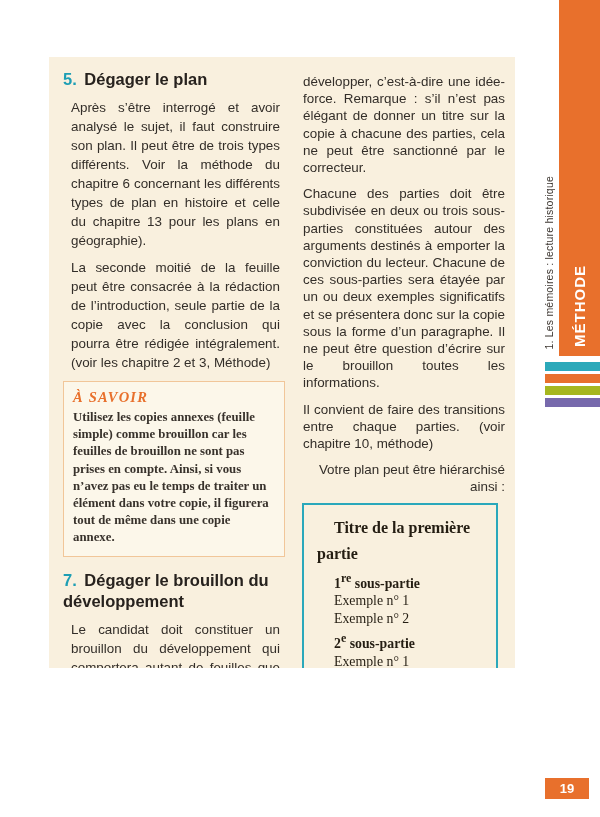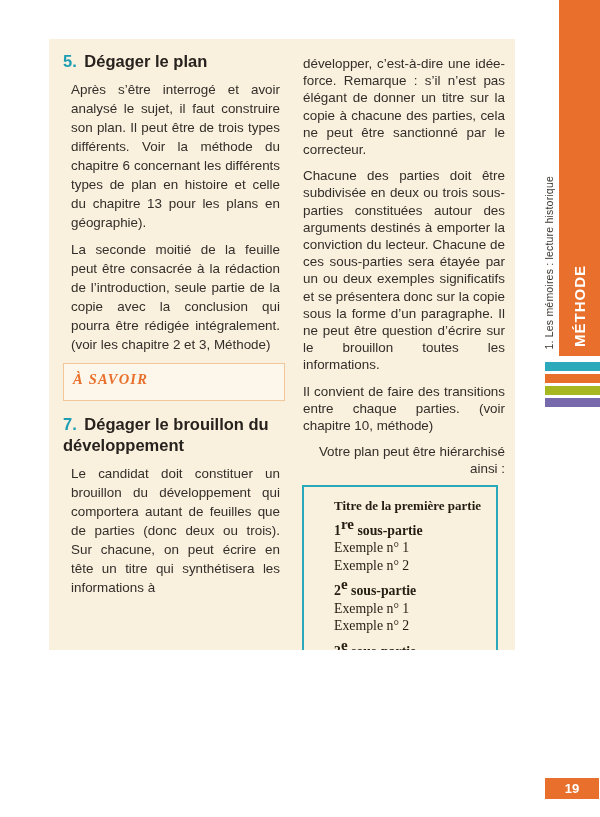--- a/index.html
+++ b/index.html
@@ -1,21 +1,21 @@
 <!DOCTYPE html>
 <html lang="fr"><head>
 <meta charset="utf-8">
 <style>
   * { margin:0; padding:0; box-sizing:border-box; }
   html,body { width:600px; height:817px; background:#ffffff; overflow:hidden;
               font-family:"Liberation Sans", sans-serif; }
   .page { position:relative; width:600px; height:817px; background:#ffffff; }
 
   
-  .content { position:absolute; left:49px; top:39px; width:466px; height:611px;
+  .content { position:absolute; left:49px; top:57px; width:466px; height:611px;
              background:#f9f0de; padding:11px 0 0 14px; display:flex; gap:7px; overflow:hidden; }
   .col-left  { width:225px; flex:0 0 auto; }
   .col-right { width:218px; flex:0 0 auto; }
 
   .sec-h { font-size:16.5px; font-weight:bold; color:#27221e; line-height:21px; margin:13px 0 5px; }
   .sec-h.first { margin-top:1px; }
   .sec-h .num { color:#1d9eb4; margin-right:3px; }
 
   p.body { font-size:13.4px; line-height:19px; text-align:justify; color:#332e29; margin:8px; }
   .col-right p.body { line-height:17.2px; margin-bottom:9px; }
@@ -25,42 +25,42 @@
   
   .savoir { margin:9px 3px 0 0; border:1.5px solid #f1c699; background:#fcf7ea;
             padding:7px 9px 9px;font-family:Liberation Serif, serif; }
   .savoir-h { color:#e8702c; font-weight:bold; font-style:italic; font-size:14.5px;
               letter-spacing:1.2px; margin-bottom:3px; }
   .savoir-b { font-size:12.8px; line-height:17.2px; font-weight:600; color:#38322c; }
 
   
   .plan { margin:7px 0 0 7px; width:196px; border:2px solid #2aa8bb; background:#f9f0de;
           padding:10px 12px 12px 13px; font-family:"Liberation Serif", serif; color:#241d12; }
-  .plan-title { font-weight:bold; font-size:13px; line-height:17px; text-indent:17px; }
+  .plan-title { font-weight:bold; font-size:16px; line-height:26px; text-indent:17px; }
   .plan-sec { margin:8px 0 0 17px; font-size:13.8px; line-height:17.5px; }
   .plan-sec-h { font-weight:bold; }
-  .plan sup { font-size:15px; line-height:0; }
+  .plan sup { font-size:12px; line-height:0; }
 
   
   .side-tab { position:absolute; left:559px; top:0; width:41px; height:356px;
               background:#e8702c; display:flex; align-items:flex-end; justify-content:center; }
   .side-tab .vtext { writing-mode:vertical-rl; transform:rotate(180deg); color:#ffffff;
                      font-weight:bold; font-size:15px; letter-spacing:1px; margin-bottom:9px; }
   .side-chapter { position:absolute; left:541px; top:0; width:16px; height:350px;
                   display:flex; align-items:flex-end; justify-content:center; }
   .side-chapter .vtext { writing-mode:vertical-rl; transform:rotate(180deg);
                          font-size:10.5px; color:#3c3630; letter-spacing:0.2px; white-space:nowrap; }
 
   .bar { position:absolute; left:545px; width:55px; height:9px; }
   .bar.teal   { top:362px; background:#2ca9ba; }
   .bar.orange { top:374px; background:#e8702c; }
   .bar.green  { top:386px; background:#a6b71f; }
   .bar.purple { top:398px; background:#7769ac; }
 
-  .page-badge { position:absolute; left:545px; top:778px; width:54px; height:21px;
+  .page-badge { position:absolute; left:545px; top:778px; width:44px; height:21px;
                 background:#e8702c; color:#ffffff; font-weight:bold; font-size:13px;
                 display:flex; align-items:center; justify-content:center; }
 </style>
 </head>
 <body>
 
 <div class="page">
 
   <div class="content">
 
@@ -68,20 +68,21 @@
       <div class="sec-h first">
         <span class="num">5.</span>
         <span>Dégager le plan</span>
       </div>
       <p class="body">Après s’être interrogé et avoir analysé le sujet, il faut construire son plan. Il peut être de trois types différents. Voir la méthode du chapitre 6 concernant les différents types de plan en histoire et celle du chapitre 13 pour les plans en géographie).</p>
 
       <p class="body">La seconde moitié de la feuille peut être consacrée à la rédaction de l’introduction, seule partie de la copie avec la conclusion qui pourra être rédigée intégralement. (voir les chapitre 2 et 3, Méthode)</p>
 
       <div class="savoir">
         <div class="savoir-h">À SAVOIR</div>
+        <div class="savoir-b">Utilisez les copies annexes (feuille simple) comme brouillon car les feuilles de brouillon ne sont pas prises en compte. Ainsi, si vous n’avez pas eu le temps de traiter un élément dans votre copie, il figurera tout de même dans une copie annexe.</div>
       </div>
 
       <div class="sec-h">
         <span class="num">7.</span>
         <span>Dégager le brouillon du développement</span>
       </div>
       <p class="body">Le candidat doit constituer un brouillon du développement qui comportera autant de feuilles que de parties (donc deux ou trois). Sur chacune, on peut écrire en tête un titre qui synthétisera les informations à</p>
     </div>
 
     <div class="col-right">

